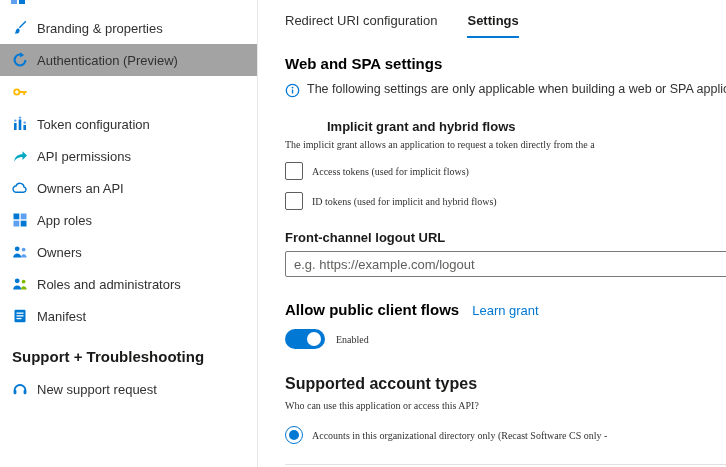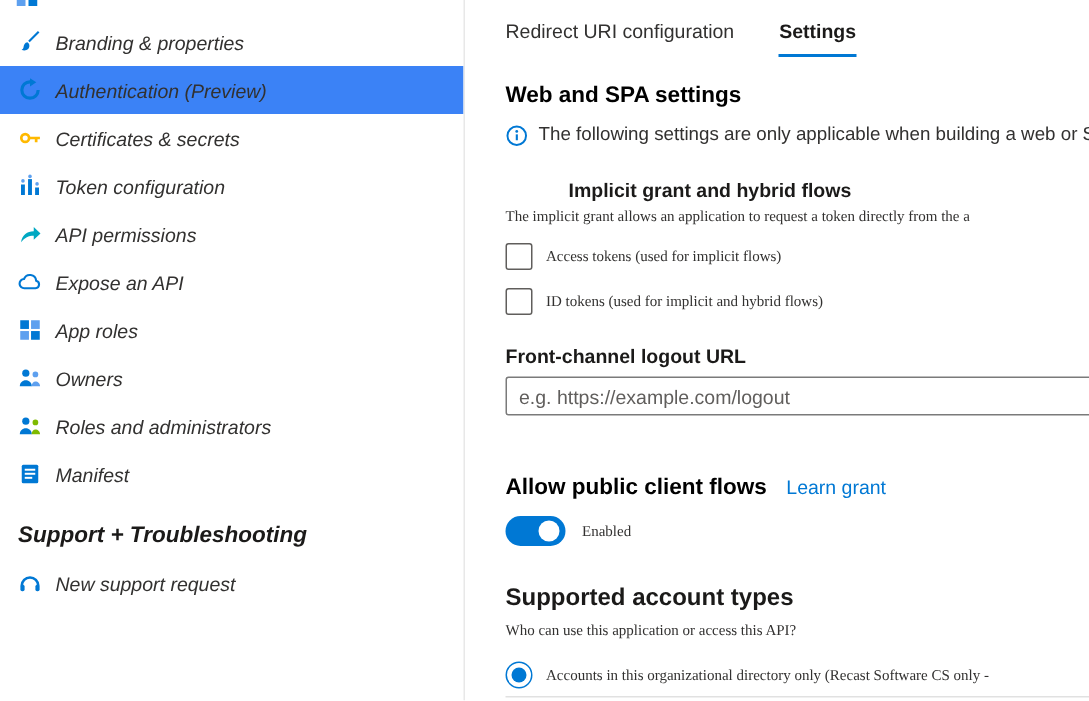--- a/index.html
+++ b/index.html
@@ -7,40 +7,39 @@
   body {
     font-family: "Liberation Sans", sans-serif;
     font-size: 13px;
     color: #323130;
     background: #fff;
     display: flex;
   }
 
   
   .sidebar {
-    width: 310px;
+    width: 258px;
     flex: none;
     position: relative;
     overflow: hidden;
     border-right: 1px solid #e8e8e8;
     padding-top: 12px;
     background: #fff;
-    font-style: italic;
   }
   .partial-icon { position: absolute; top: -10px; left: 11px; }
   .nav-item {
     display: flex;
     align-items: center;
     height: 32px;
     padding: 0 8px 0 12px;
     gap: 9px;
     cursor: pointer;
     white-space: nowrap;
   }
-  .nav-item.selected { background: #3b82f6; }
+  .nav-item.selected { background: #a3a3a3; }
   .nav-item .icon { width: 16px; height: 16px; flex: none; display: inline-flex; }
   .nav-section-heading {
     font-weight: 700;
     font-size: 15px;
     color: #1b1a19;
     margin: 16px 0 8px 12px;
     white-space: nowrap;
   }
 
   
@@ -87,21 +86,21 @@
     border: 1px solid #7a7a7a;
     border-radius: 2px;
     padding: 0 8px;
     font-family: "Liberation Sans", sans-serif;
     font-size: 13px;
     color: #323130;
     background: #fff;
   }
   .url-input::placeholder { color: #605e5c; opacity: 1; }
 
-  .public-row { margin-top: 39px; display: flex; align-items: baseline; gap: 13px; }
+  .public-row { margin-top: 24px; display: flex; align-items: baseline; gap: 13px; }
   .link { color: #0078d4; cursor: pointer; text-decoration: none; white-space: nowrap; }
 
   .toggle-row { margin-top: 11px; display: flex; align-items: center; gap: 11px; }
   .toggle {
     position: relative;
     width: 40px; height: 20px; flex: none;
     border-radius: 10px;
     background: #0078d4;
     cursor: pointer;
   }
@@ -167,21 +166,20 @@
     <span class="label">Authentication (Preview)</span>
   </div>
 
   <div class="nav-item">
     <span class="icon">
       <svg width="16" height="16" viewBox="0 0 16 16">
           <circle cx="4.8" cy="8" r="2.6" fill="none" stroke="#ffb900" stroke-width="1.8"></circle>
           <path d="M7.4 7.1h7.2v1.8H13v2h-1.8v-2H7.4z" fill="#ffb900"></path>
         </svg>
     </span>
-    <span class="label">Certificates &amp; secrets</span>
   </div>
 
   <div class="nav-item">
     <span class="icon">
       <svg width="16" height="16" viewBox="0 0 16 16">
           <rect x="2" y="7" width="2.6" height="7" fill="#0078d4"></rect>
           <rect x="6.7" y="3.4" width="2.6" height="10.6" fill="#0078d4"></rect>
           <rect x="11.4" y="9" width="2.6" height="5" fill="#0078d4"></rect>
           <circle cx="3.3" cy="4.6" r="1.2" fill="#5ea0ef"></circle>
           <circle cx="8" cy="1.6" r="1.2" fill="#5ea0ef"></circle>
@@ -199,21 +197,21 @@
     </span>
     <span class="label">API permissions</span>
   </div>
 
   <div class="nav-item">
     <span class="icon">
       <svg width="16" height="16" viewBox="0 0 16 16">
           <path d="M4.3 12.2a3.1 3.1 0 0 1-.3-6.2 4.2 4.2 0 0 1 8.1 1.1 2.6 2.6 0 0 1-.4 5.1z" fill="none" stroke="#0078d4" stroke-width="1.4"></path>
         </svg>
     </span>
-    <span class="label">Expose an API</span>
+    <span class="label">Owners an API</span>
   </div>
 
   <div class="nav-item">
     <span class="icon">
       <svg width="16" height="16" viewBox="0 0 16 16">
           <rect x="1.5" y="1.5" width="5.8" height="5.8" fill="#0078d4"></rect>
           <rect x="8.7" y="1.5" width="5.8" height="5.8" fill="#5ea0ef"></rect>
           <rect x="1.5" y="8.7" width="5.8" height="5.8" fill="#5ea0ef"></rect>
           <rect x="8.7" y="8.7" width="5.8" height="5.8" fill="#0078d4"></rect>
         </svg>

